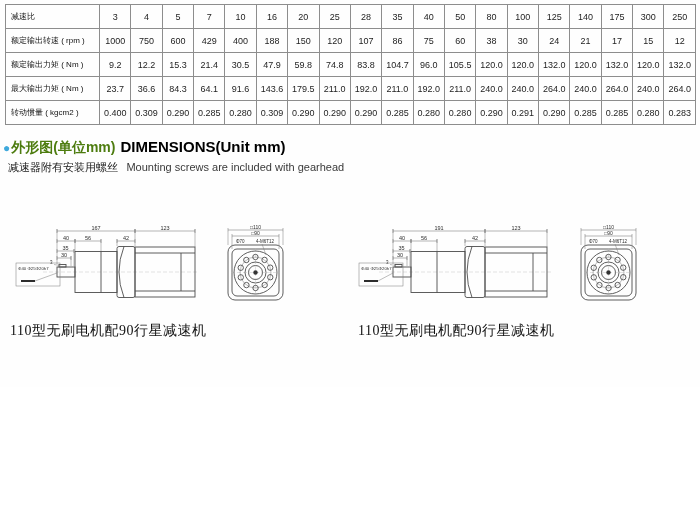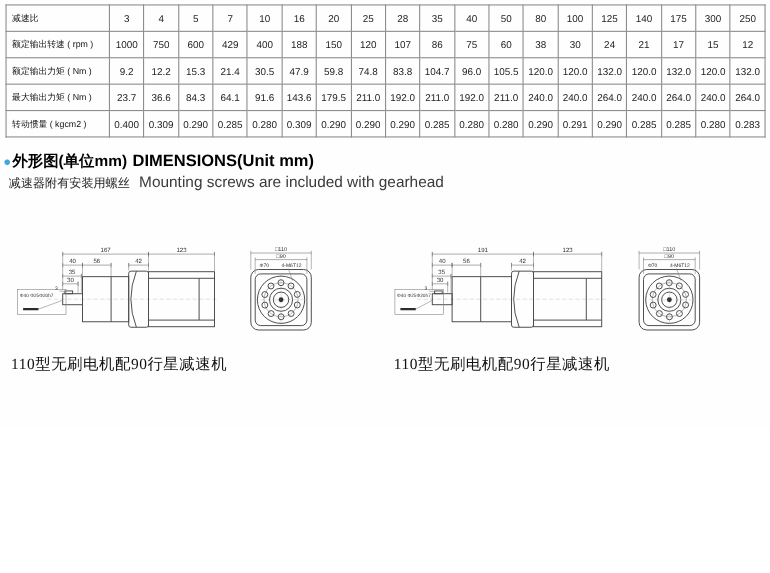--- a/index.html
+++ b/index.html
@@ -9,25 +9,25 @@
   
   table.spec{position:absolute;left:5px;top:4px;width:691px;border-collapse:collapse;
              table-layout:fixed;border:1px solid #777;}
   table.spec td{border:1px solid #8d8d8d;height:23px;text-align:center;font-size:9px;
                 color:#1d1d1d;padding:0;white-space:nowrap;overflow:hidden;}
   table.spec td.rowlabel{text-align:left;padding-left:5px;font-size:8px;color:#111;}
 
   
   .sec-head{position:absolute;left:3px;top:138px;display:flex;align-items:baseline;white-space:nowrap;}
   .sec-bullet{font-size:12px;line-height:12px;margin-right:1px;}
-  .sec-zh{font-size:14px;font-weight:bold;color:#000000;text-align:center;}
+  .sec-zh{font-size:14px;font-weight:bold;color:#4d7c0f;text-align:center;}
   .sec-en{font-size:15px;font-weight:bold;color:#000;margin-left:5px;}
   .note-line{position:absolute;left:8px;top:157px;white-space:nowrap;}
   .note-zh{font-size:11px;color:#222;}
-  .note-en{font-size:14px;color:#3a3a3a;margin-left:4px;}
+  .note-en{font-size:11px;color:#3a3a3a;margin-left:4px;}
 
   
   svg.dwg{position:absolute;overflow:visible;}
   .sh{fill:none;stroke:#4d4d4d;stroke-width:0.9;}
   .el{fill:none;stroke:#7a7a7a;stroke-width:0.5;}
   .dl{fill:none;stroke:#6a6a6a;stroke-width:0.5;}
   .cl{fill:none;stroke:#b8b8b8;stroke-width:0.4;stroke-dasharray:4 2;}
   .th{stroke:#2c2c2c;stroke-width:2;}
   .fd{fill:#333;stroke:none;}
   .dt{fill:#2e2e2e;font-family:"Liberation Sans",sans-serif;}

